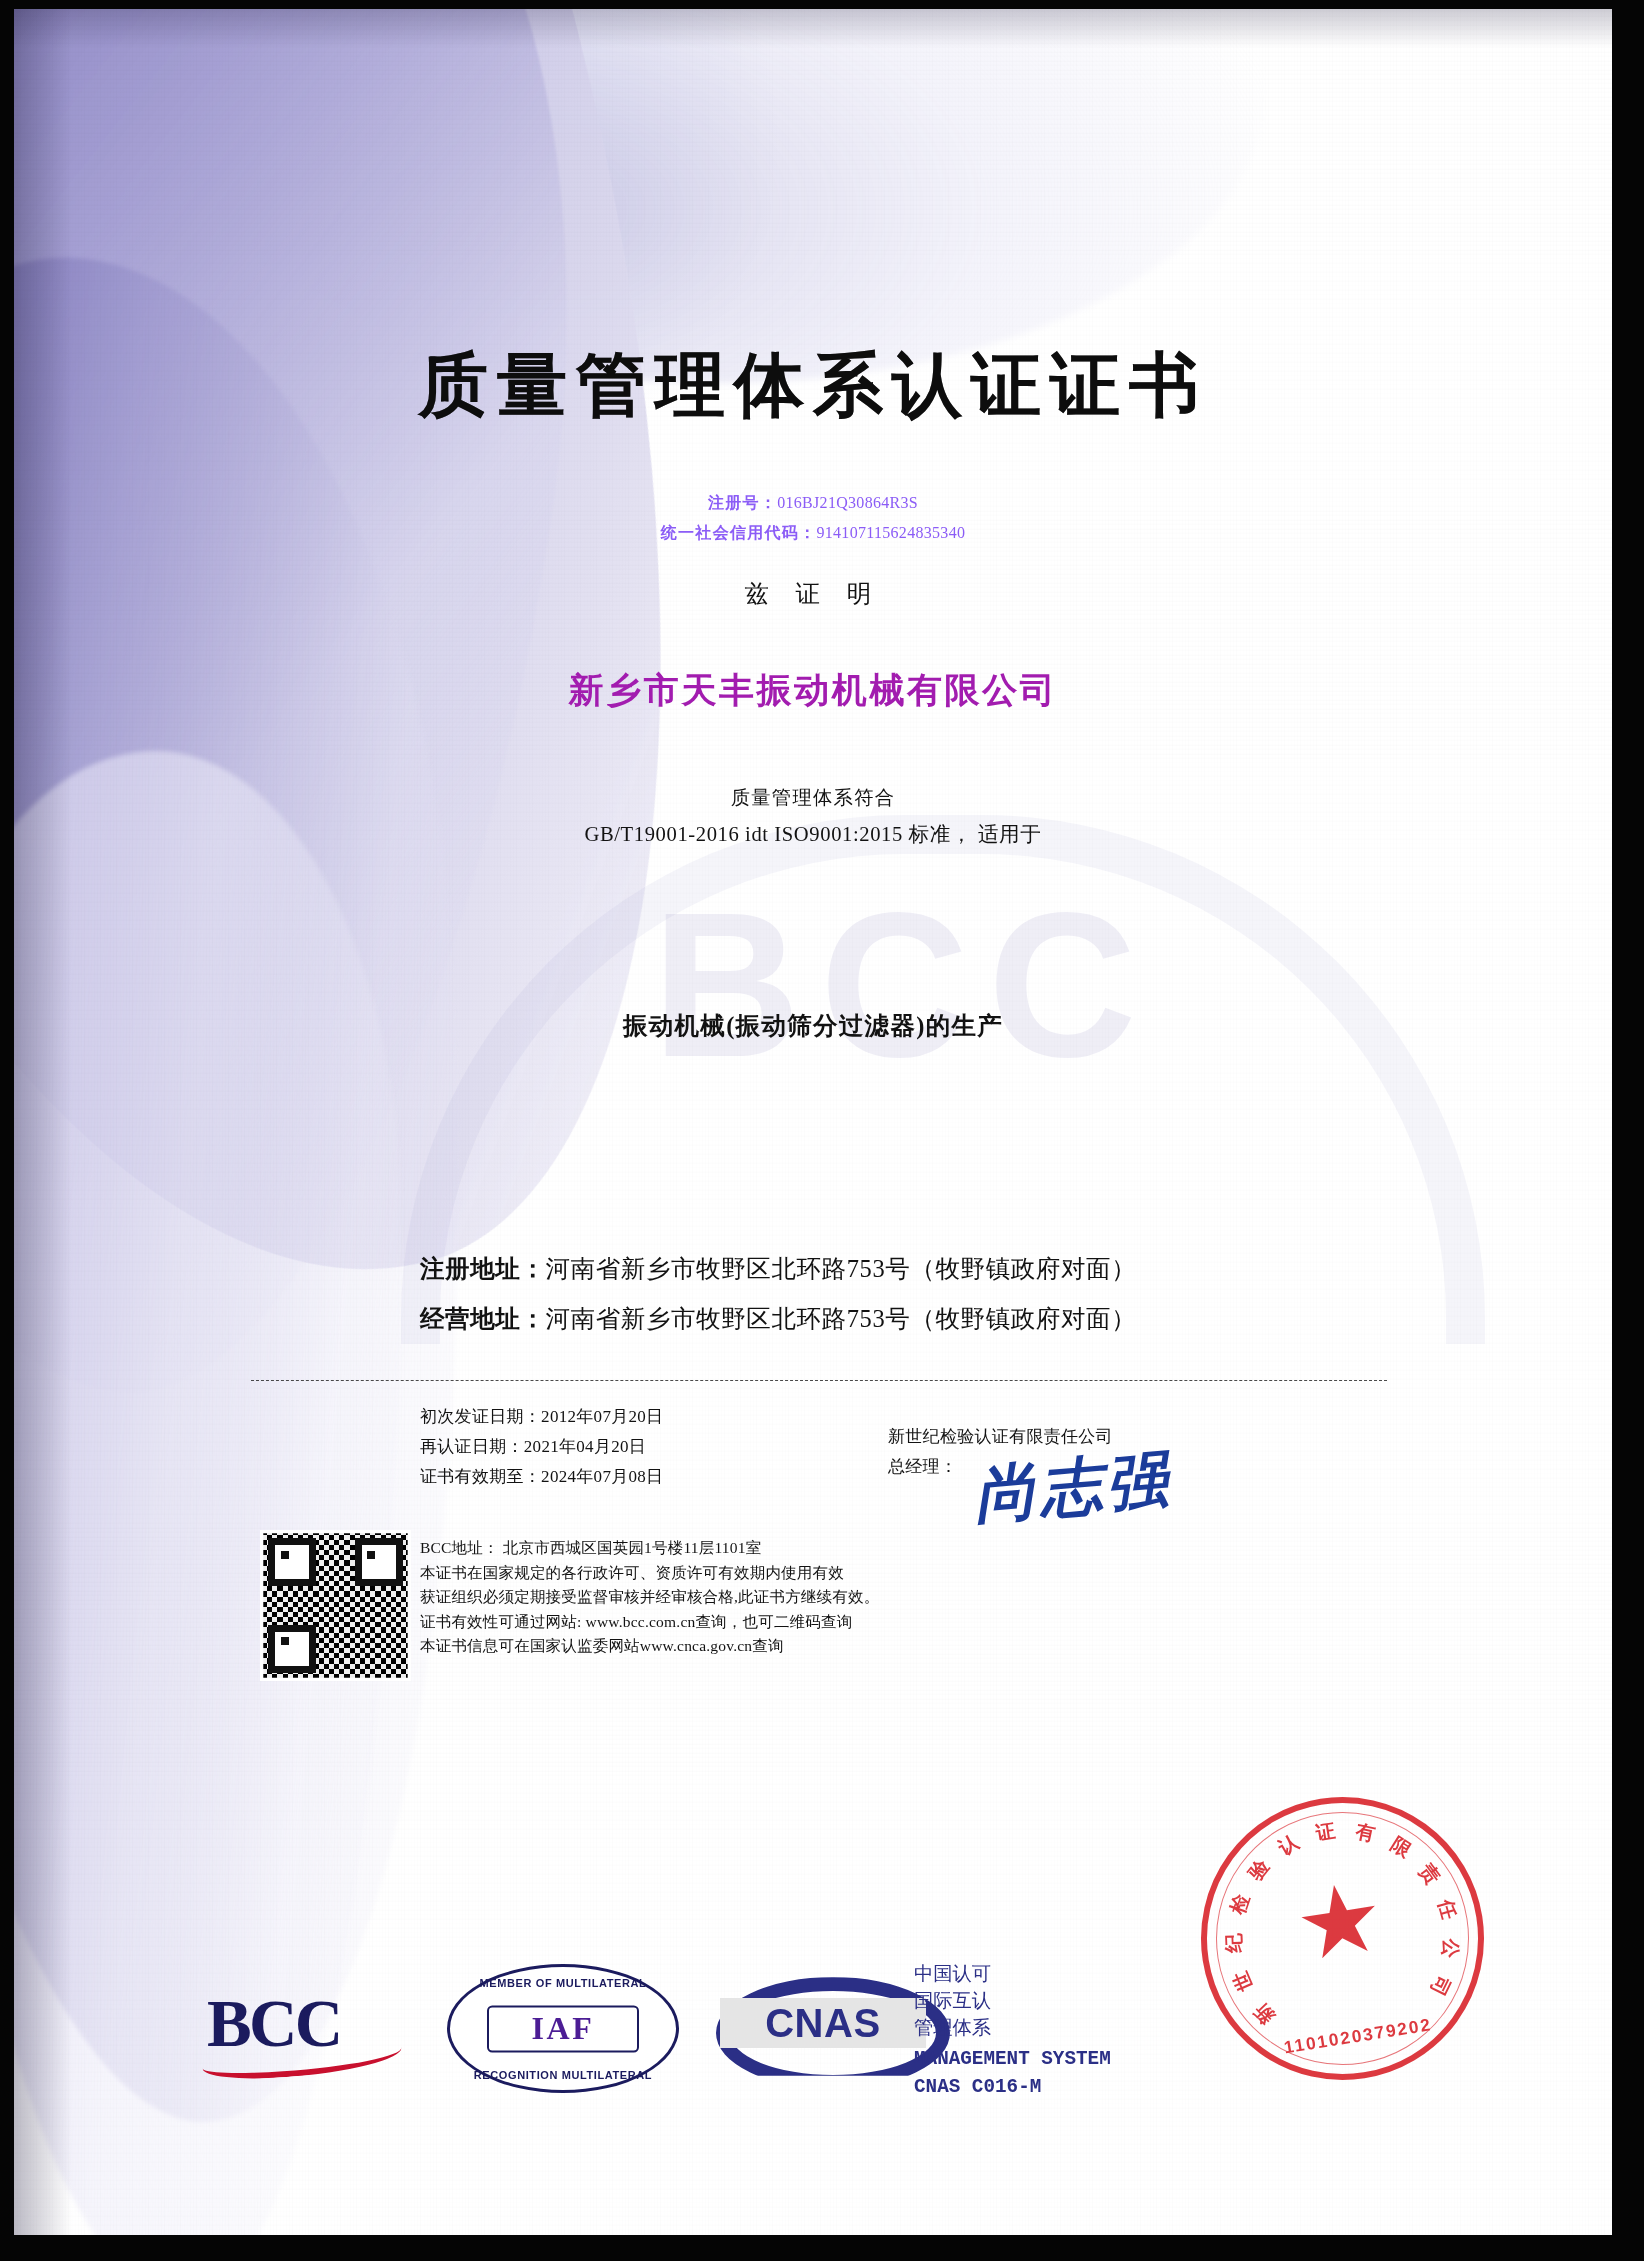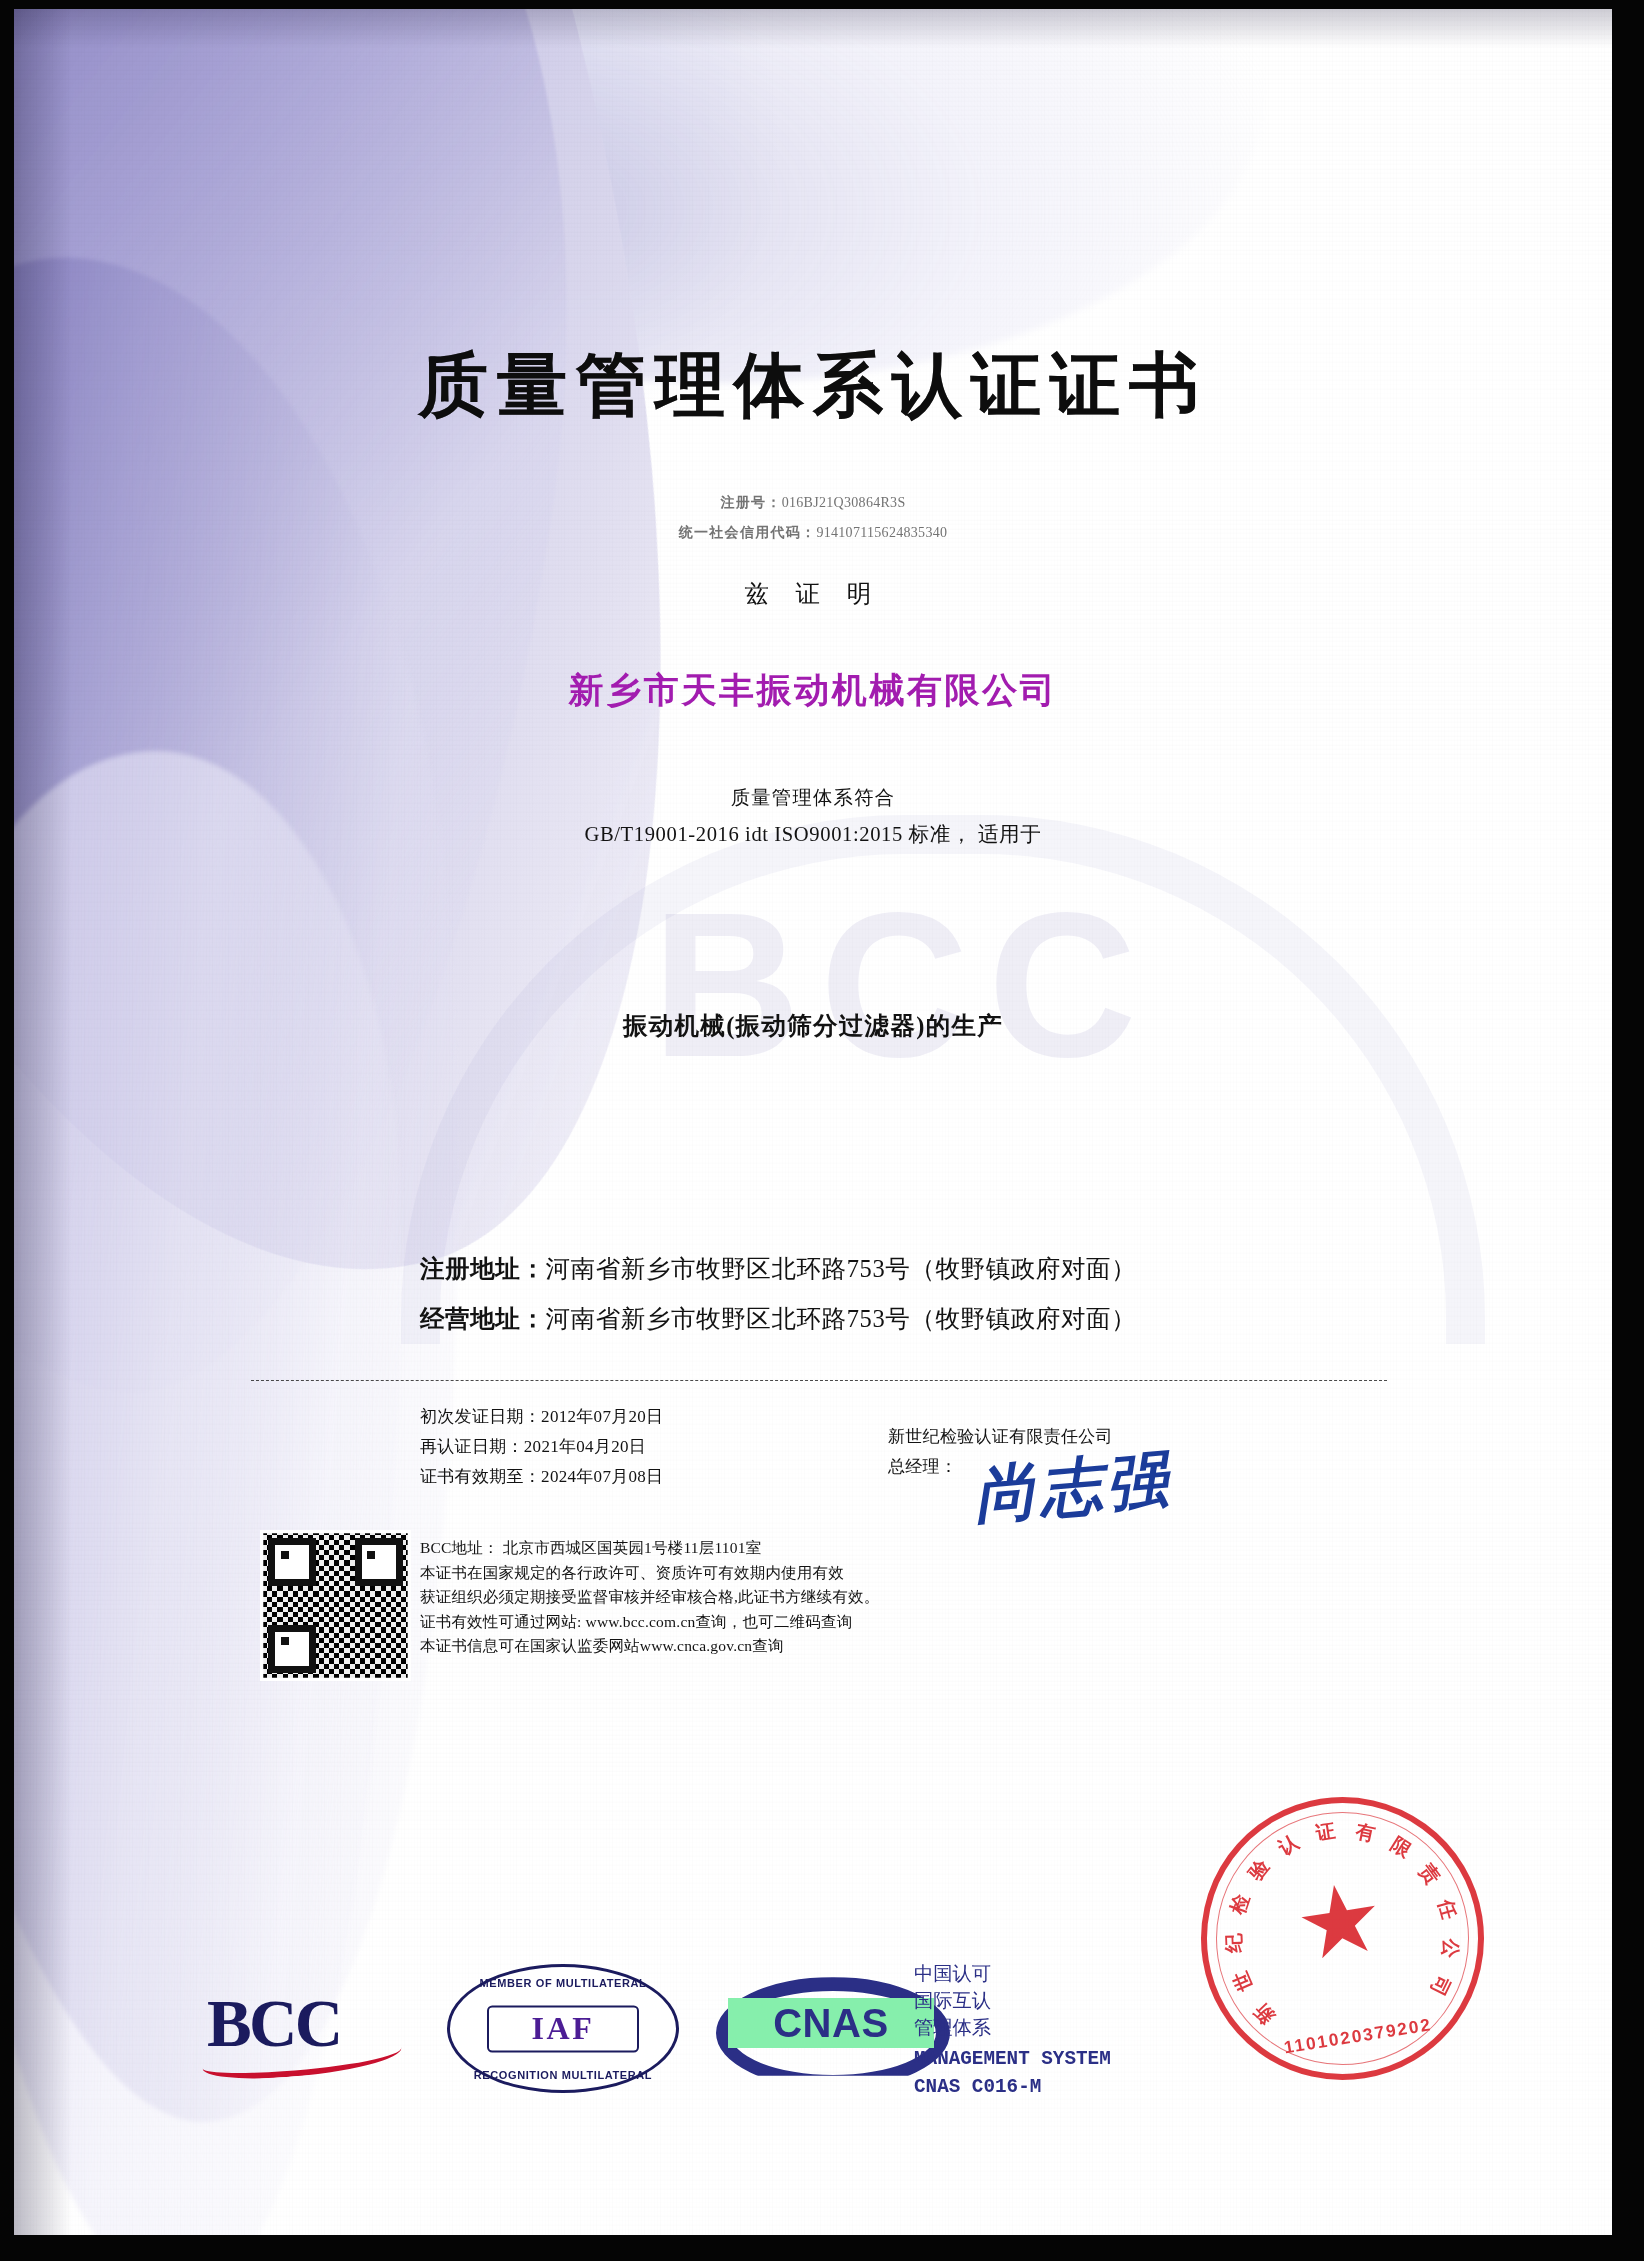--- a/index.html
+++ b/index.html
@@ -139,23 +139,23 @@
     letter-spacing: 9px;
     color: #0d0d0d;
     text-shadow: 0 0 0.6px rgba(0,0,0,.5);
   }
 
   .reg-block {
     position: absolute;
     top: 479px;
     left: 0; right: 0;
     text-align: center;
-    font-size: 14px;
+    font-size: 16px;
     line-height: 30px;
-    color: #737373;
+    color: #8b5cf6;
   }
   .reg-block .lbl { font-weight: 700; letter-spacing: 1.3px; }
   .reg-block .val { font-family: "Liberation Serif", serif; letter-spacing: 0.3px; }
 
   .hereby {
     position: absolute;
     top: 568px;
     left: 0; right: 0;
     text-align: center;
     font-size: 24.5px;
@@ -355,29 +355,29 @@
   .cnas-logo .arc {
     position: absolute;
     left: 0; top: 1.3px;
     width: 206px; height: 84px;
     border: 14px solid #2b2f86;
     border-radius: 50%;
     clip-path: inset(0 0 12% 0);
   }
   .cnas-logo .txt {
     position: absolute;
-    left: 12px; top: 22px;
+    left: 4px; top: 22px;
     width: 206px;
     text-align: center;
     font-family: "Liberation Sans", sans-serif;
     font-weight: 700;
     font-size: 40px;
     color: #2b2f86;
     letter-spacing: 0.6px;
-    background: #86efac;
+    background: #e5e5e5;
     padding: 2.6px 0;
   }
 
   .cnas-text {
     position: absolute;
     left: 900px; top: 24.5px;
     font-family: Liberation Mono, monospace;
     color: #2b2f86;
   }
   .cnas-text .cn { font-size: 19.3px; line-height: 27px; font-weight: 500; }

